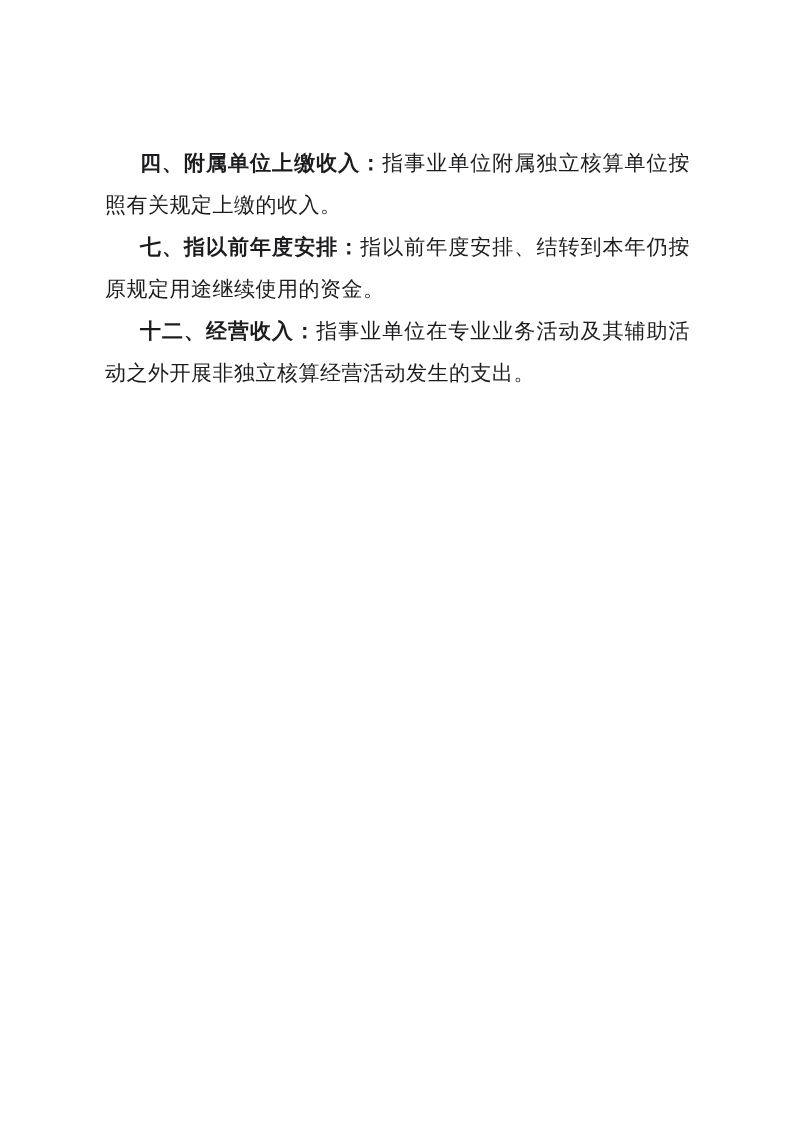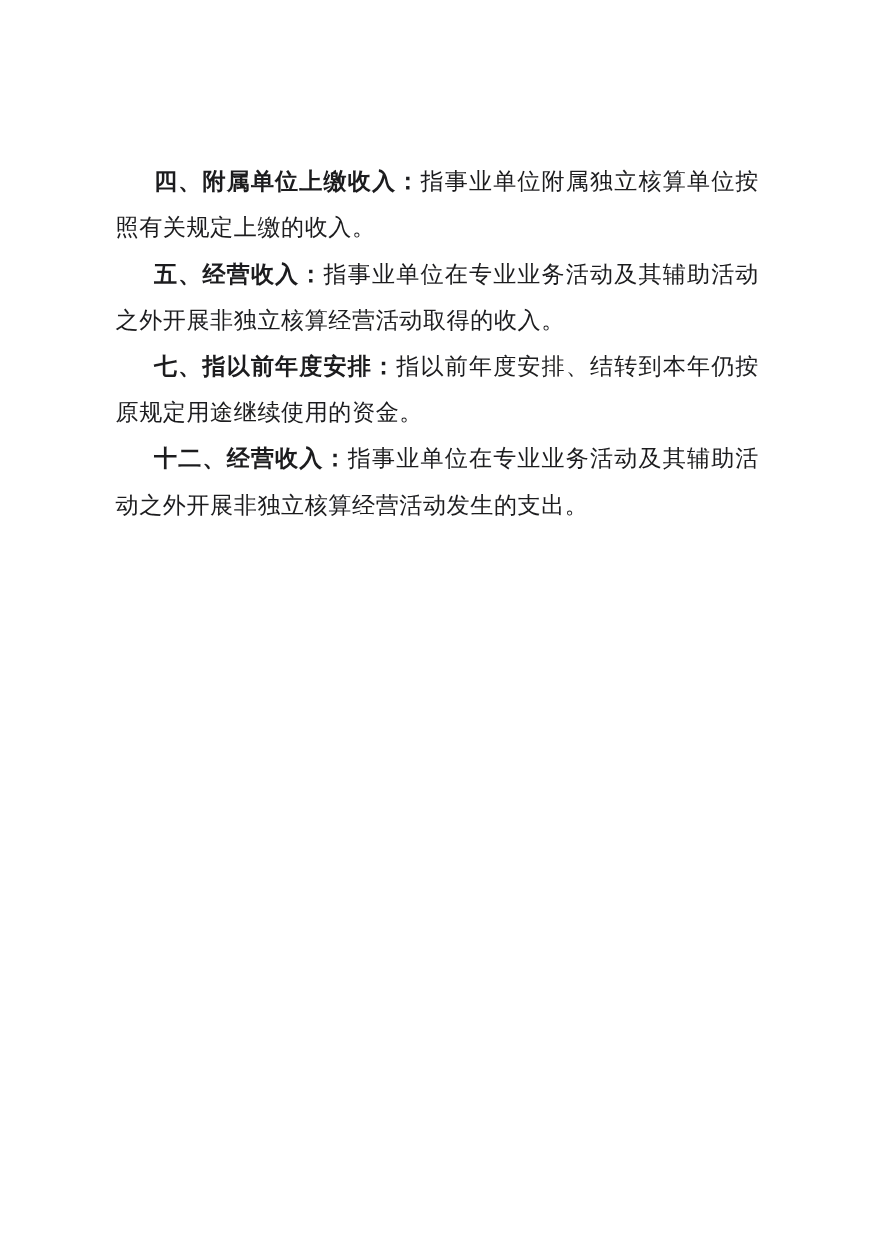--- a/index.html
+++ b/index.html
@@ -6,21 +6,21 @@
     margin: 0;
     padding: 0;
     background: #ffffff;
   }
   .page {
     position: relative;
     width: 793px;
     height: 928px;
     background: #ffffff;
     overflow: hidden;
-    font-family: Liberation Serif, serif;
+    font-family: Liberation Mono, monospace;
     color: #1c1c1e;
   }
   .content {
     position: absolute;
     top: 144px;
     left: 105px;
     width: 585px;
     font-size: 21px;
     line-height: 42px;
     text-align: justify;
@@ -42,18 +42,17 @@
     letter-spacing: 1px;
     color: #1c1c1e;
   }
 </style>
 </head>
 <body>
 
 <div class="page">
   <div class="content">
     <p><span class="term">四、附属单位上缴收入：</span><span>指事业单位附属独立核算单位按照有关规定上缴的收入。</span></p>
-    <p><span class="term">五、经营收入：</span><span>指事业单位在专业业务活动及其辅助活动之外开展非独立核算经营活动取得的收入。</span></p>
     <p><span class="term">七、指以前年度安排：</span><span>指以前年度安排、结转到本年仍按原规定用途继续使用的资金。</span></p>
     <p><span class="term">十二、经营收入：</span><span>指事业单位在专业业务活动及其辅助活动之外开展非独立核算经营活动发生的支出。</span></p>
   </div>
   <div class="page-number">-14-</div>
 </div>
 
 </body></html>

